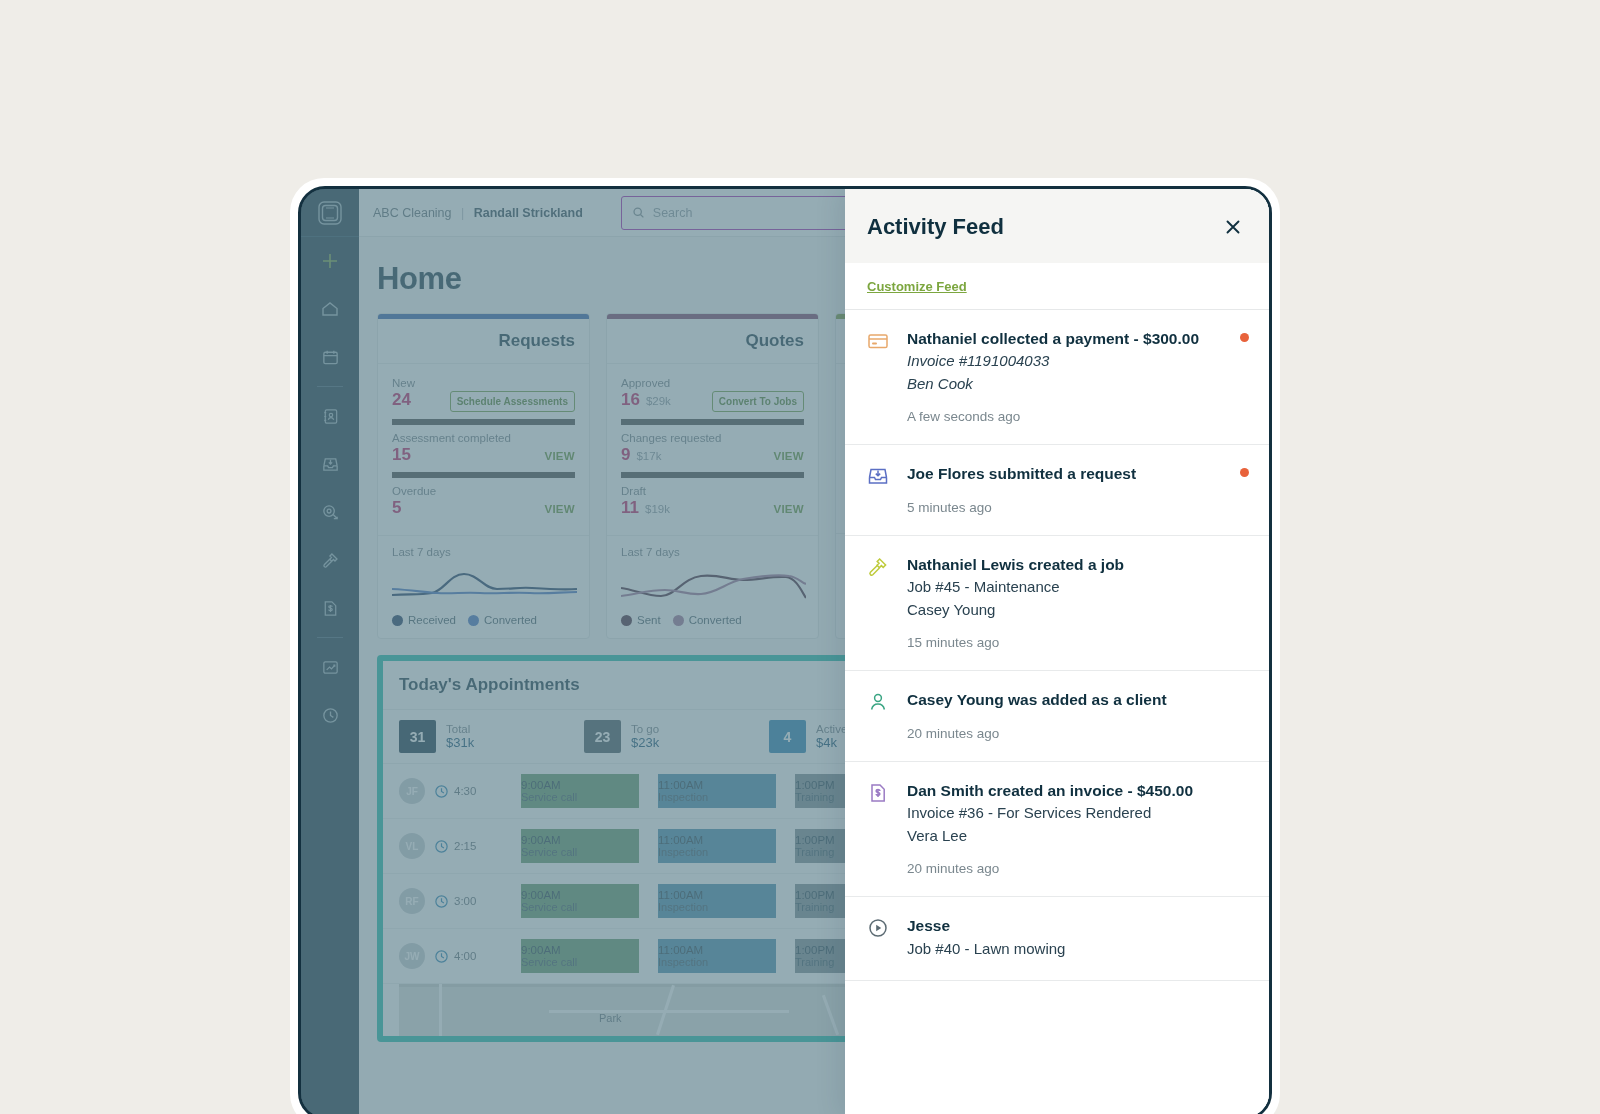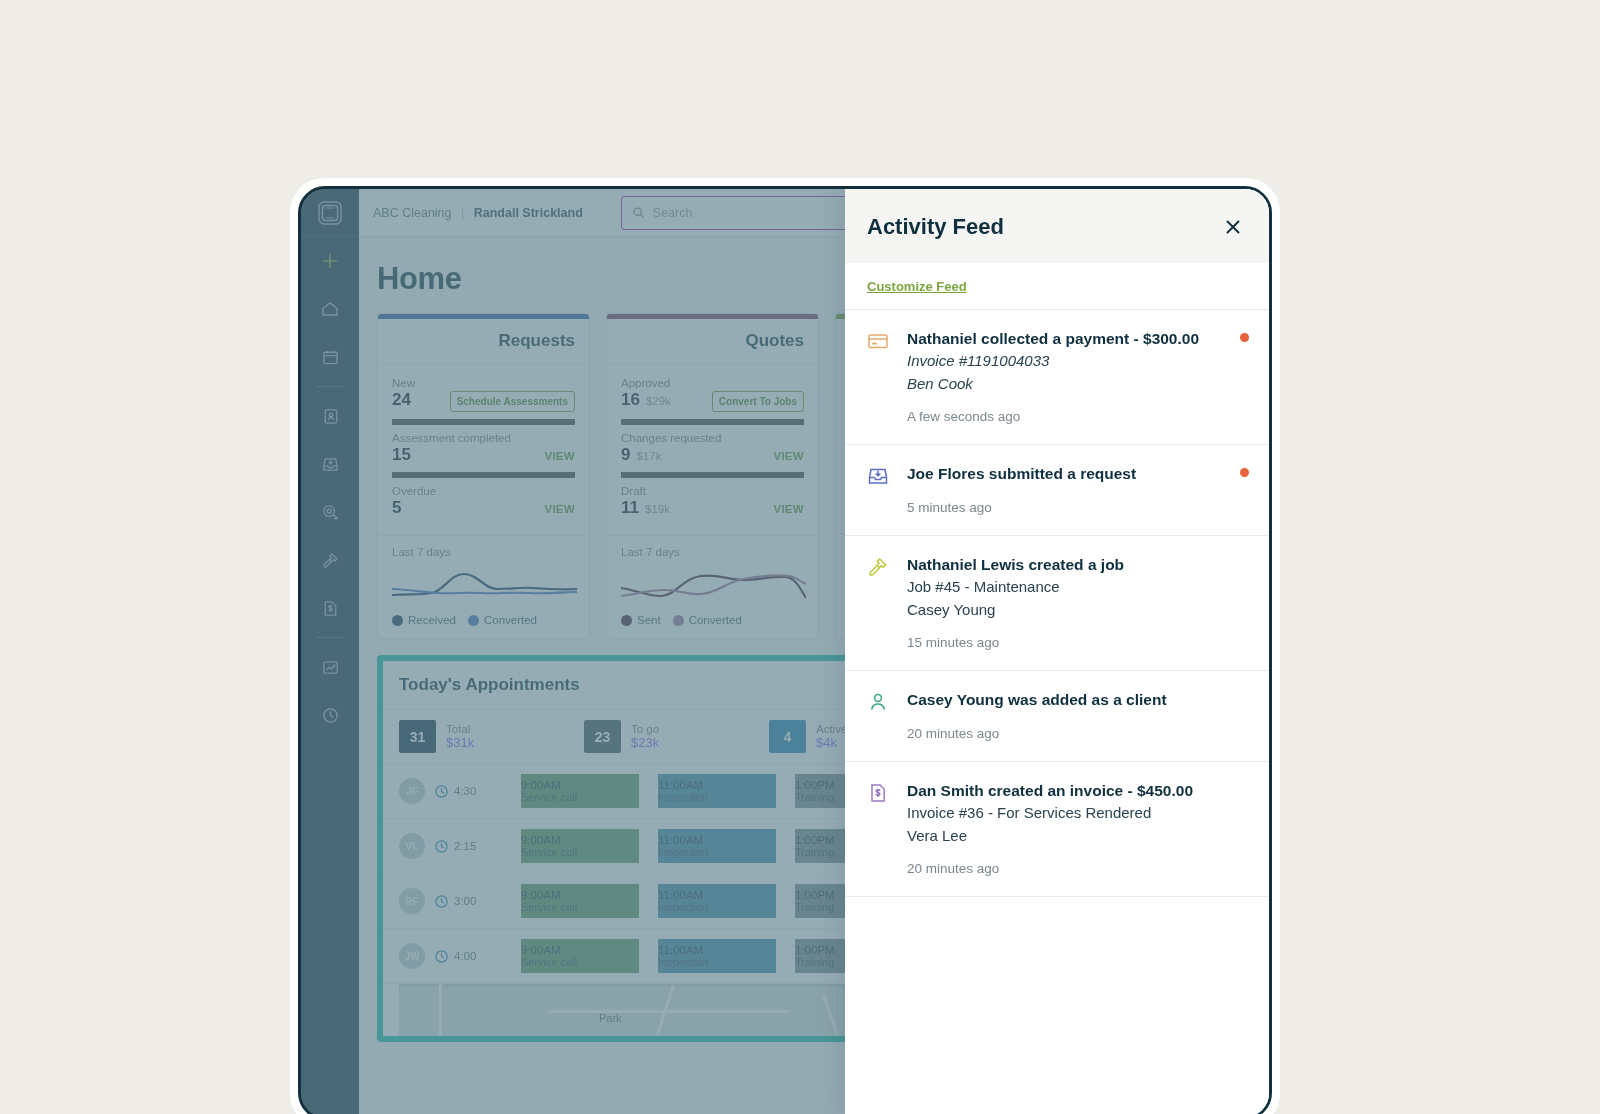--- a/index.html
+++ b/index.html
@@ -91,21 +91,21 @@
     width: 213px; flex: 0 0 213px; overflow: hidden;
   }
   .card-accent { height: 5px; }
   .card-head { padding: 12px 14px; border-bottom: 1px solid #E8EBEC; text-align: right; }
   .card-head h3 { font-size: 17px; font-weight: bold; color: #10303F; }
   .card-body { padding: 6px 14px 10px 14px; }
   .stat { padding: 7px 0; border-bottom: 6px solid #404040; }
   .stat:last-child { border-bottom: none; }
   .stat .lbl { font-size: 11.5px; color: #6C7A82; margin-bottom: 1px; }
   .stat .row2 { display: flex; align-items: baseline; justify-content: space-between; }
-  .stat .num { font-size: 17px; font-weight: bold; color: #0f172a; }
+  .stat .num { font-size: 17px; font-weight: bold; color: #be185d; }
   .stat .amt { font-size: 11.5px; color: #84919A; margin-left: 6px; }
   .stat .numwrap { display: flex; align-items: baseline; }
   .btn-outline {
     border: 1px solid #6A9A3F; color: #4E7C2E; background: #fff;
     font-size: 10px; font-weight: bold; padding: 4px 6px; border-radius: 3px;
     white-space: nowrap;
   }
   .link-view { font-size: 11.5px; font-weight: bold; color: #5E8F36; letter-spacing: .3px; }
   .card-chart { border-top: 1px solid #E8EBEC; padding: 10px 14px 12px 14px; }
   .chart-label { font-size: 11.5px; color: #6C7A82; margin-bottom: 4px; }
@@ -113,21 +113,21 @@
   .legend span.dot { width: 11px; height: 11px; border-radius: 50%; display: inline-block; margin-right: 5px; }
   .legend .li { display: flex; align-items: center; font-size: 11.5px; color: #3F5762; }
 
   
   #appts { margin-top: 16px; background: #fff; border: 6px solid #14b8a6; border-radius: 4px; overflow: hidden; }
   #appts h3 { font-size: 17px; font-weight: bold; color: #10303F; padding: 14px 16px; }
   #appt-summary { display: flex; border-top: 1px solid #E8EBEC; border-bottom: 1px solid #E8EBEC; padding: 10px 16px; gap: 0; }
   .sumcell { display: flex; align-items: center; gap: 10px; width: 185px; }
   .sumbadge { width: 37px; height: 33px; border-radius: 2px; color: #fff; font-size: 14px; font-weight: bold; display: flex; align-items: center; justify-content: center; }
   .sumtxt .t { font-size: 11.5px; color: #6C7A82; }
-  .sumtxt .v { font-size: 13px; color: #8b5cf6; }
+  .sumtxt .v { font-size: 13px; color: #0c4a6e; }
   .appt-row { display: flex; align-items: center; gap: 9px; padding: 10px 16px; border-bottom: 1px solid #EDEFF0; }
   .avatar { width: 26px; height: 26px; border-radius: 50%; background: #C5CCD0; color: #fff; font-size: 10px; font-weight: bold; display: flex; align-items: center; justify-content: center; flex: 0 0 26px; }
   .clock-chip { display: flex; align-items: center; gap: 5px; width: 62px; flex: 0 0 62px; }
   .clock-chip .tm { font-size: 11.5px; color: #5C6B73; }
   .slots { display: flex; gap: 3px; flex: 1 1 auto; }
   .slot { padding: 5px 0; min-width: 118px; margin-left: 16px; }
   .slot .t1 { font-size: 11.5px; color: #1D3A48; }
   .slot .t2 { font-size: 11px; color: #33515F; }
   #map-strip { height: 52px; margin: 0 16px; background: #DDE1DE; position: relative; overflow: hidden; }
   #map-strip .mlabel { position: absolute; left: 200px; top: 28px; font-size: 11px; color: #5C6B73; }
@@ -606,18 +606,28 @@
                   <path d="M5 3h8l4.2 4.2V19H5z"></path>
                   <path d="M11 7v8M12.9 9c0-.85-.85-1.4-1.9-1.4s-1.9.55-1.9 1.4.85 1.3 1.9 1.5 1.9.65 1.9 1.5-.85 1.4-1.9 1.4-1.9-.55-1.9-1.4"></path>
                 </svg></div>
               <div class="fi-body">
                 <div class="fi-title">Dan Smith created an invoice - $450.00</div>
                 <div class="fi-sub">Invoice #36 - For Services Rendered</div>
                 <div class="fi-sub">Vera Lee</div>
                 <div class="fi-time">20 minutes ago</div>
               </div>
             </div>
+            <div class="feed-item">
+              <div class="fi-icon"><svg width="22" height="22" viewBox="0 0 22 22" fill="none" stroke="#5C6B73" stroke-width="1.5">
+                  <circle cx="11" cy="11" r="8"></circle>
+                  <path d="M9.2 7.8 14.2 11l-5 3.2z" fill="#5C6B73" stroke="none"></path>
+                </svg></div>
+              <div class="fi-body">
+                <div class="fi-title">Jesse</div>
+                <div class="fi-sub">Job #40 - Lawn mowing</div>
+              </div>
+            </div>
           </div>
       </aside>
 
     </div>
   </div>
 </div>
 
 </body></html>

